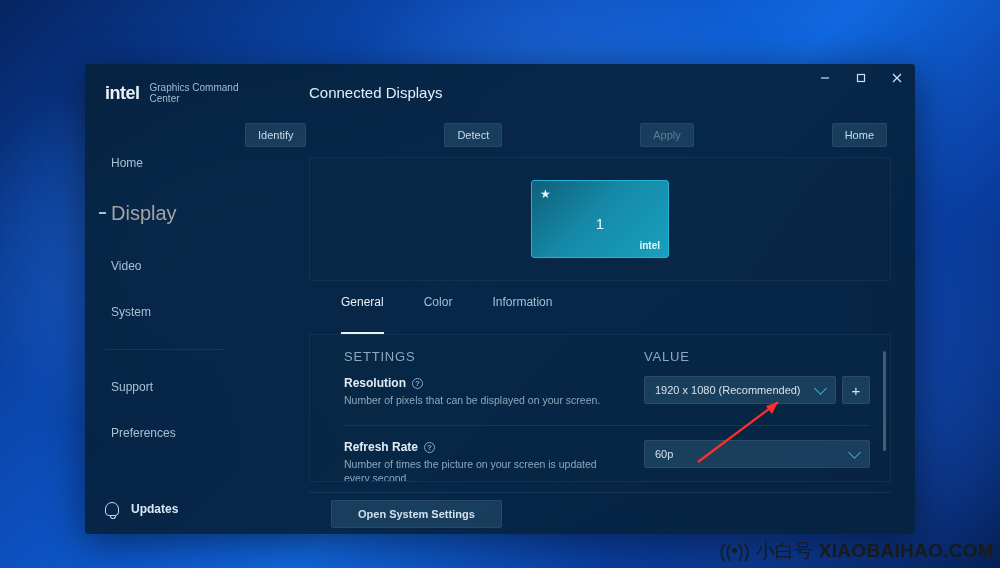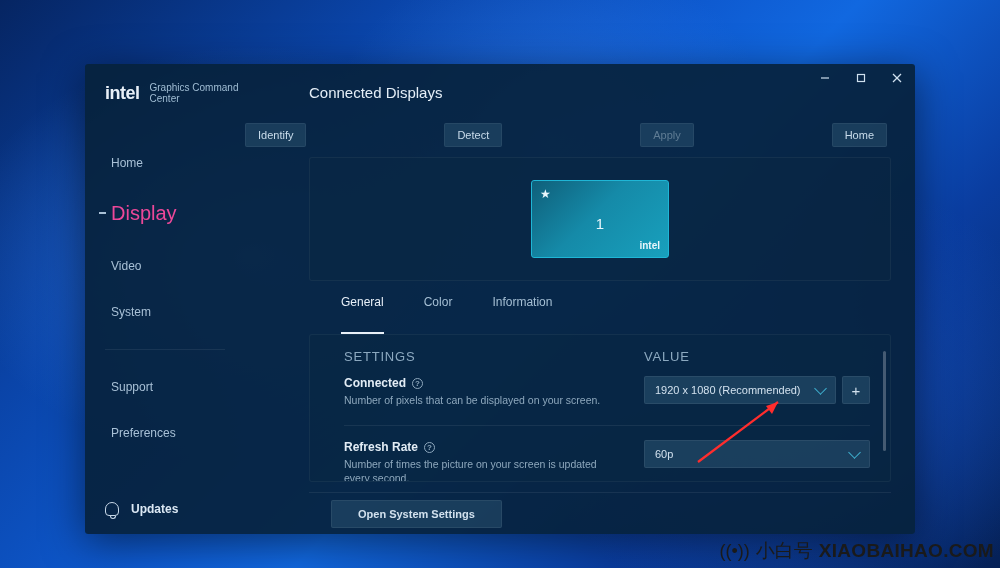--- a/index.html
+++ b/index.html
@@ -27,21 +27,21 @@
   .tbc { width: 36px; height: 28px; display:flex; align-items:center; justify-content:center; font-size:11px; color:#cfe0ef; }
   .tbc svg { stroke:#cfe0ef; stroke-width:1.2; fill:none; }
 
   
   .sidebar { width: 210px; padding: 18px 0 0 0; display:flex; flex-direction:column; }
   .brand { padding: 0 0 0 20px; display:flex; align-items:center; gap:10px; margin-bottom: 42px; }
   .brand-logo { font-weight: 700; font-size: 18px; letter-spacing: -0.5px; color:#e8f0f8; }
   .brand-sub { font-size: 10px; color:#a0bdd4; }
   .nav { display:flex; flex-direction:column; gap:12px; }
   .nav-item { font-size: 12px; color:#a8c0d6; padding: 10px 0 10px 26px; position:relative; }
-  .nav-item.active { font-size: 20px; color:#ec4899; padding:10px 0 12px 26px; }
+  .nav-item.active { font-size: 20px; color:#a3a3a3; padding:10px 0 12px 26px; }
   .nav-item.active::before {
     content:""; position:absolute; left:14px; top:20px; width:7px; height:2px; background:#a8c0d6;
   }
   .nav-sep { height:1px; background:rgba(255,255,255,0.07); margin:8px 20px 8px 20px; }
   .sidebar-footer { margin-top:auto; padding: 0 0 18px 20px; display:flex; align-items:center; gap:12px; font-size:12px; font-weight:600; color:#dbe8f4; }
   .bell-ic { width:14px; height:14px; border:1.3px solid #c7d8e8; border-radius:50% 50% 4px 4px; position:relative; }
   .bell-ic::after { content:""; position:absolute; bottom:-4px; left:4px; width:4px; height:2.5px; border:1.2px solid #c7d8e8; border-top:none; border-radius:0 0 3px 3px; }
 
   
   .main { flex:1; display:flex; flex-direction:column; padding: 18px 24px 0 0; }
@@ -184,21 +184,21 @@
       <div class="settings-panel">
         <div class="scroll-ind"></div>
         <div class="cols-head">
           <div class="ch-left">SETTINGS</div>
           <div class="ch-right">VALUE</div>
         </div>
 
         <div class="srow">
           <div class="lbl">
             <div class="ttl">
-                <span>Connected</span>
+                <span>Resolution</span>
                 <span class="info-ic">?</span>
               </div>
             <div class="desc">Number of pixels that can be displayed on your screen.</div>
           </div>
           <div class="val-cell">
             <div class="dropdown">
               <span>1920 x 1080 (Recommended)</span>
               <span class="chev"></span>
             </div>
             <div class="plus-btn">+</div>

